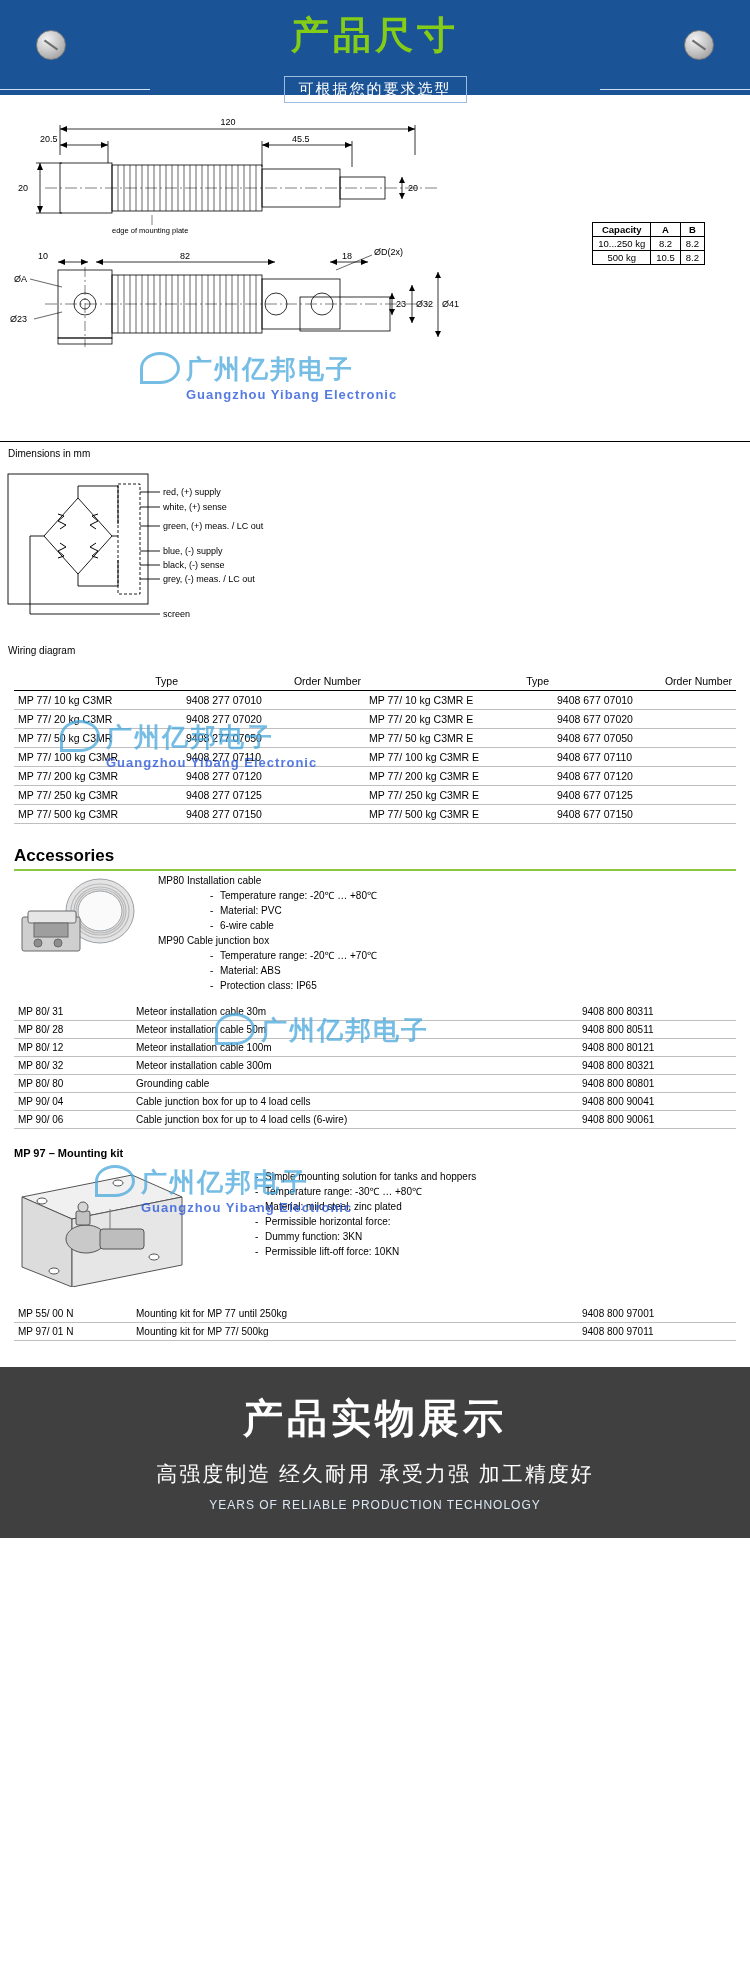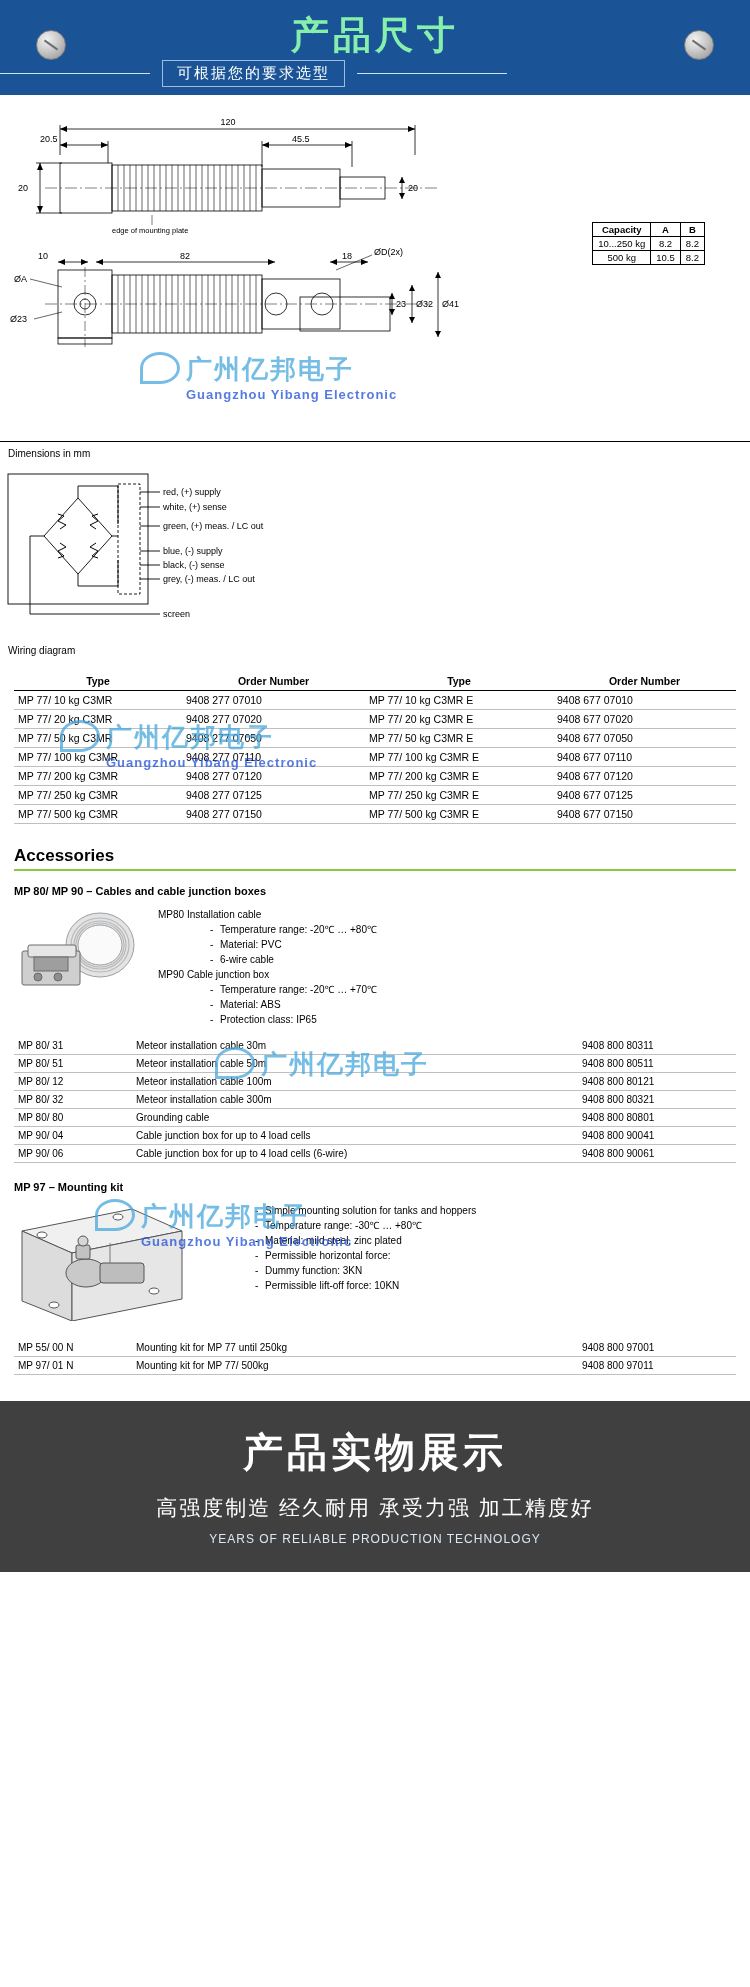--- a/index.html
+++ b/index.html
@@ -13,33 +13,33 @@
   .page{width:750px;position:relative;overflow:hidden;}
 
   
   .banner{
     background:#1a5496;
     height:95px;
     position:relative;
     text-align:center;
   }
   .banner-title{
-    color:#86efac;
+    color:#84cc16;
     font-size:38px;
     font-weight:bold;
     letter-spacing:4px;
     padding-top:12px;
     line-height:46px;
   }
   .banner-sub-wrap{
     display:flex;
     align-items:center;
-    justify-content:flex-start;
-    gap:12px;
-    margin-top:2px;
+    justify-content:space-between;
+    gap:18px;
+    margin-top:18px;
   }
   .banner-rule{height:1px;background:#cfe0f2;width:150px;}
   .banner-sub{
     border:1px solid #9dbde0;
     color:#fff;
     font-size:15px;
     padding:3px 14px;
     letter-spacing:2px;
     white-space:nowrap;
   }
@@ -100,21 +100,21 @@
 
   
   .wiring-area{position:relative;height:190px;margin-top:22px;}
   .wiring-note{font-size:10px;margin:2px 0 0 8px;}
 
   
   .tbl{
     width:722px;margin:0 auto;border-collapse:collapse;font-size:10.5px;
   }
   .tbl th{
-    text-align:center;font-weight:bold;border-bottom:1.5px solid #000;padding:3px 4px;
+    text-align:right;font-weight:normal;border-bottom:1.5px solid #000;padding:3px 4px;
   }
   .tbl td{border-bottom:1px solid #bfbfbf;padding:3px 4px;}
   .tbl .c2{width:175px;}
   .tbl .c3{width:180px;}
 
   .acc-head{
     width:722px;margin:22px auto 0 auto;
     font-size:17px;font-weight:bold;
     border-bottom:2px solid #8dc63f;
     padding-bottom:3px;
@@ -457,21 +457,20 @@
     </table>
 
     <div class="wm" style="left:60px;top:48px;">
       <div><span class="wm-logo"></span><span class="cn">广州亿邦电子</span></div>
       <div class="en" style="margin-left:46px;">Guangzhou Yibang Electronic</div>
     </div>
   </div>
 
   <div class="acc-head">Accessories</div>
 
-  <div class="sec-title">MP 80/ MP 90 – Cables and cable junction boxes</div>
 
   <div class="acc-block">
     <div class="acc-img">
       <svg width="130" height="92" viewBox="0 0 130 92">
 
         <g stroke="#9aa0a6" fill="#d8d8d8">
           <ellipse cx="86" cy="40" rx="34" ry="32" fill="#e3e3e3"></ellipse>
           <ellipse cx="86" cy="40" rx="22" ry="20" fill="#fafafa"></ellipse>
           <g fill="none" stroke="#b9b9b9" stroke-width="1.2">
             <ellipse cx="86" cy="40" rx="29" ry="27"></ellipse>
@@ -507,21 +506,21 @@
 
   <div style="position:relative;">
     <table class="tbl2">
       <tbody>
         <tr>
             <td class="ca">MP 80/ 31</td>
             <td>Meteor installation cable 30m</td>
             <td class="cc">9408 800 80311</td>
           </tr>
         <tr>
-            <td class="ca">MP 80/ 51</td>
+            <td class="ca">MP 80/ 28</td>
             <td>Meteor installation cable 50m</td>
             <td class="cc">9408 800 80511</td>
           </tr>
         <tr>
             <td class="ca">MP 80/ 12</td>
             <td>Meteor installation cable 100m</td>
             <td class="cc">9408 800 80121</td>
           </tr>
         <tr>
             <td class="ca">MP 80/ 32</td>

